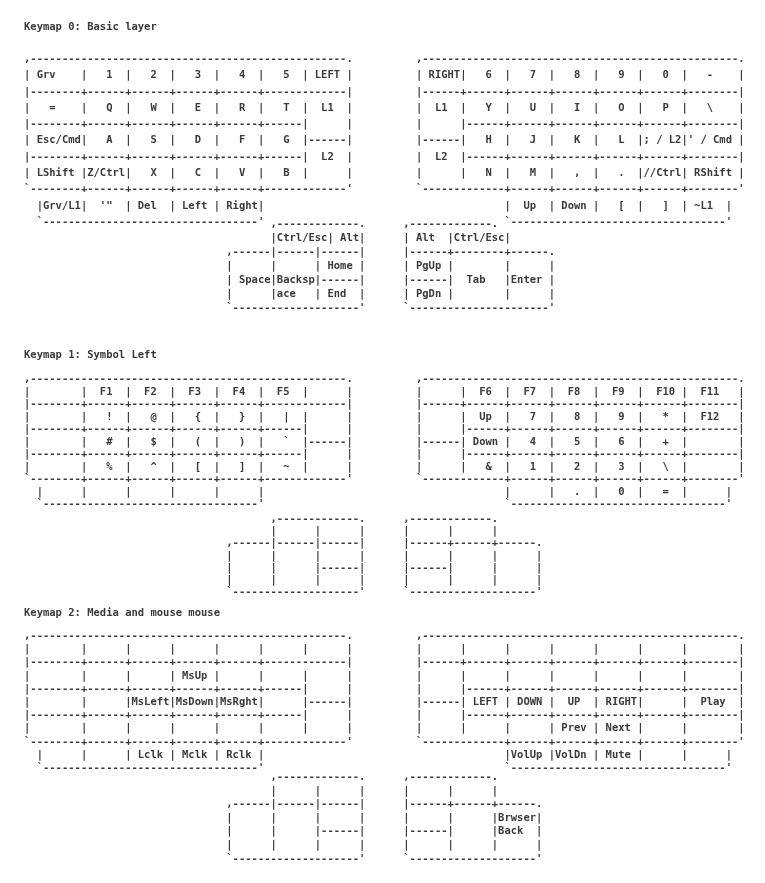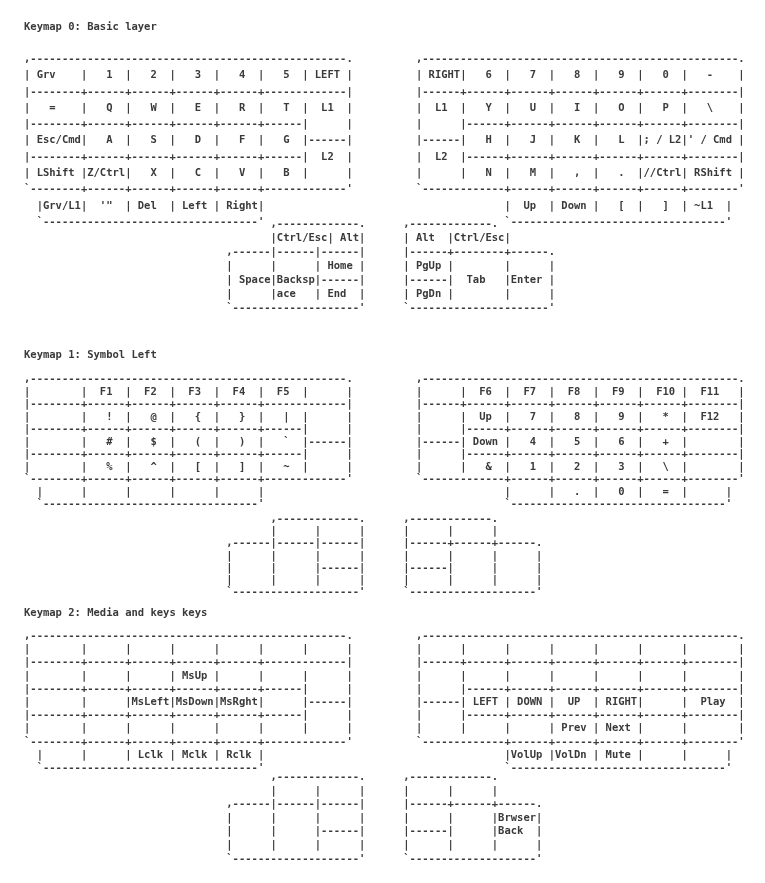--- a/index.html
+++ b/index.html
@@ -71,21 +71,21 @@
   |      |      |      |      |      |                                      |      |   .  |   0  |   =  |      |
   `----------------------------------'                                      `----------------------------------'</pre>
 <pre id="k1-cluster" class="ascii">                                       ,-------------.      ,-------------.
                                        |      |      |      |      |      |
                                 ,------|------|------|      |------+------+------.
                                 |      |      |      |      |      |      |      |
                                 |      |      |------|      |------|      |      |
                                 |      |      |      |      |      |      |      |
                                 `--------------------'      `--------------------'</pre>
 
-<div id="k2-title" class="sec-title">Keymap 2: Media and keys keys</div>
+<div id="k2-title" class="sec-title">Keymap 2: Media and mouse mouse</div>
 <pre id="k2-main" class="ascii">,--------------------------------------------------.          ,--------------------------------------------------.
 |        |      |      |      |      |      |      |          |      |      |      |      |      |      |        |
 |--------+------+------+------+------+-------------|          |------+------+------+------+------+------+--------|
 |        |      |      | MsUp |      |      |      |          |      |      |      |      |      |      |        |
 |--------+------+------+------+------+------|      |          |      |------+------+------+------+------+--------|
 |        |      |MsLeft|MsDown|MsRght|      |------|          |------| LEFT | DOWN |  UP  | RIGHT|      |  Play  |
 |--------+------+------+------+------+------|      |          |      |------+------+------+------+------+--------|
 |        |      |      |      |      |      |      |          |      |      |      | Prev | Next |      |        |
 `--------+------+------+------+------+-------------'          `-------------+------+------+------+------+--------'
   |      |      | Lclk | Mclk | Rclk |                                      |VolUp |VolDn | Mute |      |      |

